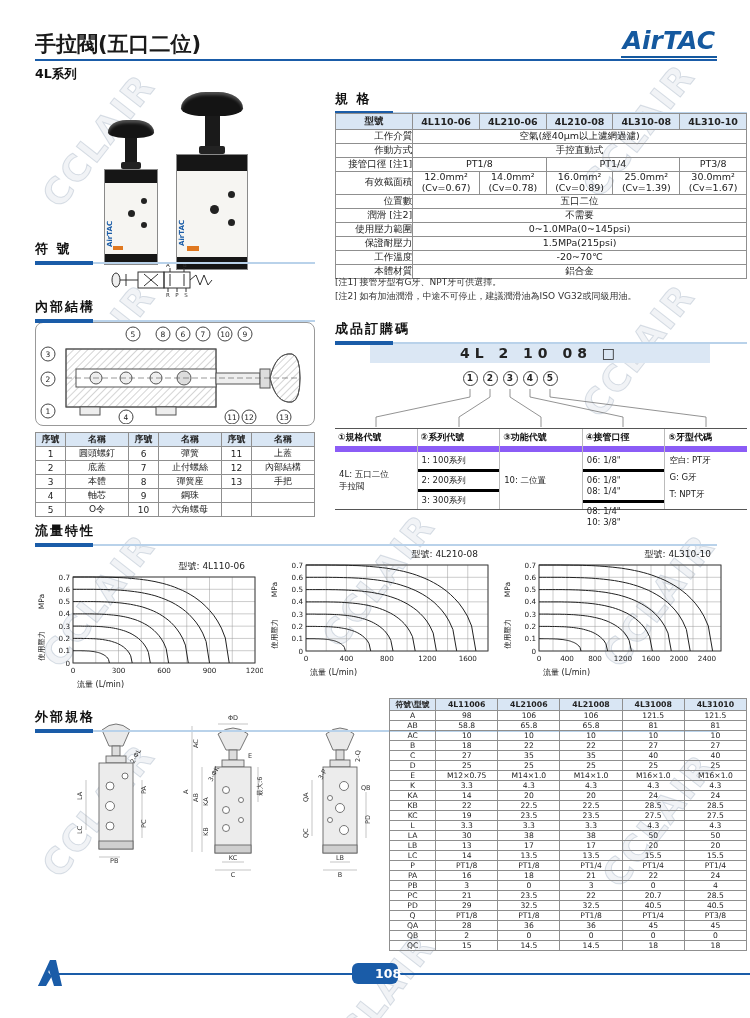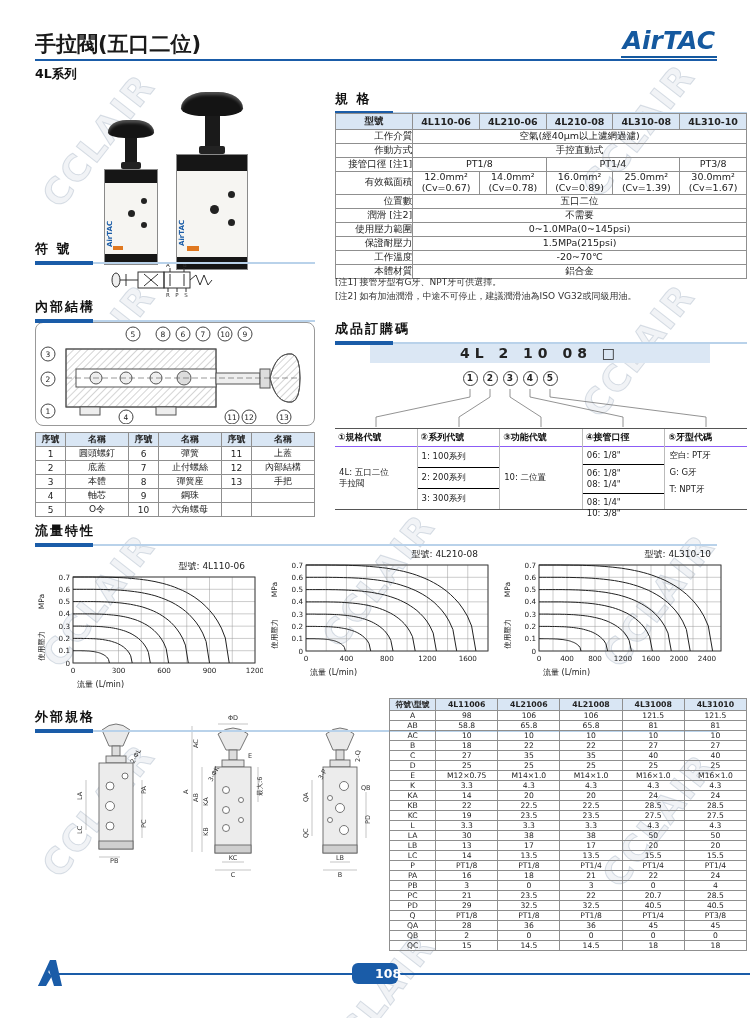--- a/index.html
+++ b/index.html
@@ -64,25 +64,25 @@
               font-weight:bold; color:#222; letter-spacing:5px; z-index:10; }
   .circles { position:absolute; left:0; top:371px; z-index:10; }
   .ccirc { position:absolute; width:15px; height:15px; border:1.2px solid #444; border-radius:50%;
            font-size:9px; font-weight:bold; text-align:center; line-height:13px; color:#222; background:#fff; }
   .connsvg { position:absolute; left:335px; top:389px; z-index:9; }
 
   .ordtbl { position:absolute; left:335px; top:428px; width:412px; z-index:10; display:flex;
             border-top:1.5px solid #555; border-bottom:1.2px solid #555; }
   .ordcol { flex:1; border-right:1px solid #bbb; display:flex; flex-direction:column; }
   .ordcol:last-child { border-right:none; }
-  .ordtitle { font-size:9px; font-weight:bold; color:#111; padding:2px 3px; border-bottom:1px solid #8b5cf6; }
+  .ordtitle { font-size:9px; font-weight:bold; color:#111; padding:2px 3px; border-bottom:6px solid #8b5cf6; }
   .orditems { flex:1; display:flex; flex-direction:column; }
   .orditem { font-size:8.5px; color:#222; padding:3px 4px; white-space:pre-line; line-height:1.3; flex:1;
              display:flex; align-items:center; }
-  .orditem.sep { border-top:1px solid #000000; }
+  .orditem.sep { border-top:3px solid #000000; }
   .orditem.plain { flex:0 0 auto; }
 
   
   .chart { position:absolute; width:228px; z-index:10; }
   .chart-title { font-size:9px; color:#222; text-align:right; padding-right:18px; height:13px; }
   .chart svg text { font-family:"DejaVu Sans",sans-serif; }
 
   
   .drawsvg { position:absolute; left:30px; top:702px; z-index:9; }
   .drawsvg text { font-family:"DejaVu Sans",sans-serif; }

